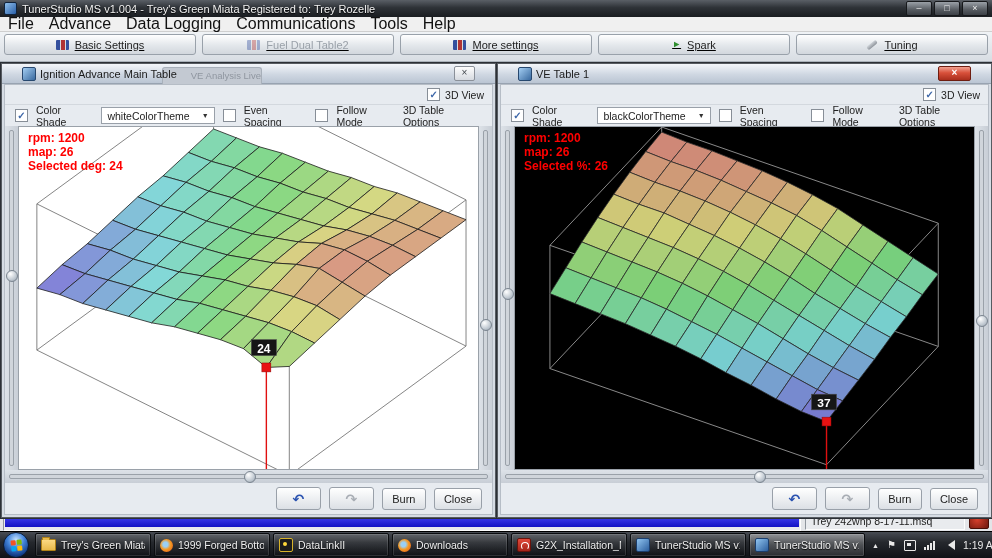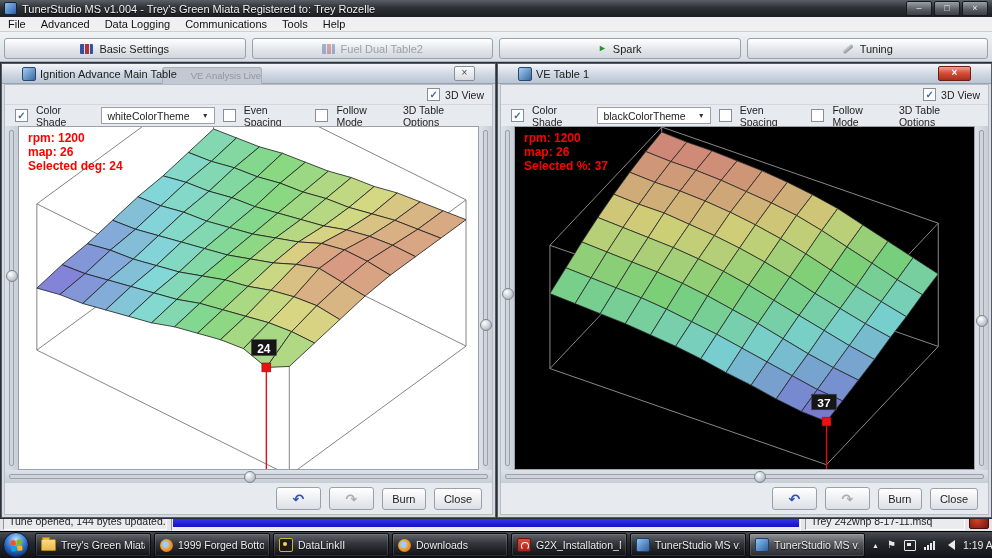--- a/index.html
+++ b/index.html
@@ -7,25 +7,25 @@
   .screen{position:relative;width:992px;height:558px;background:#bef264;display:flex;flex-direction:column;}
 
   
   .titlebar{height:17px;background:linear-gradient(#5a5f66,#2e3237 45%,#1a1d21);display:flex;align-items:center;padding:0 4px;color:#f2f2f2;font-size:11px;flex:0 0 auto;}
   .app-ico{width:11px;height:11px;background:linear-gradient(135deg,#8fc0ec,#2a5fa8);border:1px solid #10233c;margin-right:5px;border-radius:2px;}
   .title-text{white-space:nowrap;overflow:hidden;text-shadow:0 1px 1px #000;}
   .win-controls{margin-left:auto;display:flex;gap:2px;}
   .wc{width:24px;height:13px;background:linear-gradient(#9aa0a7,#565b61 60%,#3c4046);border:1px solid #17191c;border-radius:2px;color:#eee;font-size:9px;line-height:12px;text-align:center;cursor:default;}
 
   
-  .menubar{height:14px;background:#f0f0f0;border-bottom:1px solid #cfcfcf;display:flex;align-items:center;gap:15px;padding:0 8px;font-size:11px;color:#111;flex:0 0 auto;}
+  .menubar{height:14px;background:#f0f0f0;border-bottom:1px solid #cfcfcf;display:flex;align-items:center;gap:15px;padding:0 8px;font-size:16px;color:#111;flex:0 0 auto;}
   .menubar span{cursor:default;}
 
   
-  .toolbar{height:25px;background:linear-gradient(#f0f3f6,#d8dde3);display:flex;align-items:flex-end;gap:6px;padding:2px 4px;flex:0 0 auto;border-bottom:1px solid #aab2ba;}
+  .toolbar{height:25px;background:linear-gradient(#f0f3f6,#d8dde3);display:flex;align-items:flex-start;gap:6px;padding:2px 4px;flex:0 0 auto;border-bottom:1px solid #aab2ba;text-decoration:underline;}
   .tbtn{flex:1;height:19px;display:flex;align-items:center;justify-content:center;gap:6px;background:linear-gradient(#ffffff,#e3e7eb 55%,#d2d7dd);border:1px solid #99a1aa;border-radius:3px;font-size:11px;color:#1d1d1d;cursor:default;overflow:hidden;white-space:nowrap;}
   .tbtn.disabled{color:#9aa1a9;}
   .gauge-ic{width:13px;height:10px;flex:0 0 auto;background:linear-gradient(90deg,#34509e 0 4px,#d7dbe0 4px 5px,#b03434 5px 9px,#d7dbe0 9px 10px,#34509e 10px 13px);border-radius:1px;}
   .gauge-ic.dim{opacity:.4;}
   .wrench-ic{width:12px;height:4px;flex:0 0 auto;background:linear-gradient(#cfd4d9,#8d939a);border-radius:2px;transform:rotate(-40deg);}
   .spark-ic{color:#2f8f2f;font-size:9px;line-height:1;flex:0 0 auto;}
   .hammer-ic{width:12px;height:4px;flex:0 0 auto;background:#8a5c3a;border-radius:2px;transform:rotate(-35deg);position:relative;}
   .hammer-ic::after{content:"";position:absolute;right:-1px;top:-3px;width:4px;height:10px;background:#767c84;border-radius:1px;}
 
   
@@ -109,35 +109,39 @@
     <span class="title-text">TunerStudio MS v1.004 - Trey's Green Miata Registered to: Trey Rozelle</span>
     <span class="win-controls">
       <span class="wc">–</span>
       <span class="wc">□</span>
       <span class="wc">×</span>
     </span>
   </div>
 
   <div class="menubar">
     <span>File</span>
-    <span>Advanced</span>
+    <span>Advance</span>
     <span>Data Logging</span>
     <span>Communications</span>
     <span>Tools</span>
     <span>Help</span>
   </div>
 
   <div class="toolbar">
     <div class="tbtn">
       <span class="gauge-ic"></span>
       <span>Basic Settings</span>
     </div>
     <div class="tbtn disabled">
       <span class="gauge-ic dim"></span>
       <span>Fuel Dual Table2</span>
+    </div>
+    <div class="tbtn">
+      <span class="gauge-ic"></span>
+      <span>More settings</span>
     </div>
     <div class="tbtn">
       <span class="spark-ic">►</span>
       <span>Spark</span>
     </div>
     <div class="tbtn">
       <span class="wrench-ic"></span>
       <span>Tuning</span>
     </div>
   </div>
@@ -407,21 +411,21 @@
                 <polygon points="277.79999999999995,254.55 303,268.7 287,291.20000000000005 261.79999999999995,278.35" fill="hsl(227.3360655737705,48%,64%)" stroke="#2a2a2a" stroke-width="0.8" stroke-linejoin="round"></polygon>
                 <polygon points="303,268.7 328.2,280.25 312.2,301.45 287,291.20000000000005" fill="hsl(237.58196721311475,48%,64%)" stroke="#2a2a2a" stroke-width="0.8" stroke-linejoin="round"></polygon>
                 <line x1="312.2" y1="301.45" x2="312.2" y2="359.65000000000003" stroke="#e01010" stroke-width="1.4"></line>
                 <rect x="307.7" y="296.95" width="9" height="9" fill="#e81212" stroke="#8a0a0a" stroke-width="0.5"></rect>
                 <rect x="297.2" y="273.45" width="25" height="16" fill="#161616" stroke="#4a4a4a" stroke-width="0.6"></rect>
                 <text x="309.7" y="286.45" fill="#ffffff" font-size="12" font-weight="bold" text-anchor="middle" font-family="Liberation Sans, sans-serif">37</text>
               </svg>
             <div class="readout">
               <div>rpm: 1200</div>
               <div>map: 26</div>
-              <div>Selected %: 37</div>
+              <div>Selected %: 26</div>
             </div>
           </div>
           <div class="vrail">
               <div class="vthumb" style="top:55%;"></div>
             </div>
         </div>
         <div class="hrail">
             <div class="hthumb" style="left:52%;"></div>
           </div>
         <div class="btnrow">
@@ -429,21 +433,20 @@
           <button class="imgbtn disabled"><span>↷</span></button>
           <button class="pbtn">Burn</button>
           <button class="pbtn">Close</button>
         </div>
       </div>
     </div>
 
   </div>
 
   <div class="statusbar">
-    <div class="sunken status-msg">Tune opened, 144 bytes updated.</div>
     <div class="sunken progress">
         <div class="progress-fill"></div>
       </div>
     <div class="sunken status-file">Trey 242whp 8-17-11.msq</div>
     <div class="status-ico"></div>
   </div>
 
   <div class="taskbar">
     <div class="orb">
         <span class="flag">

